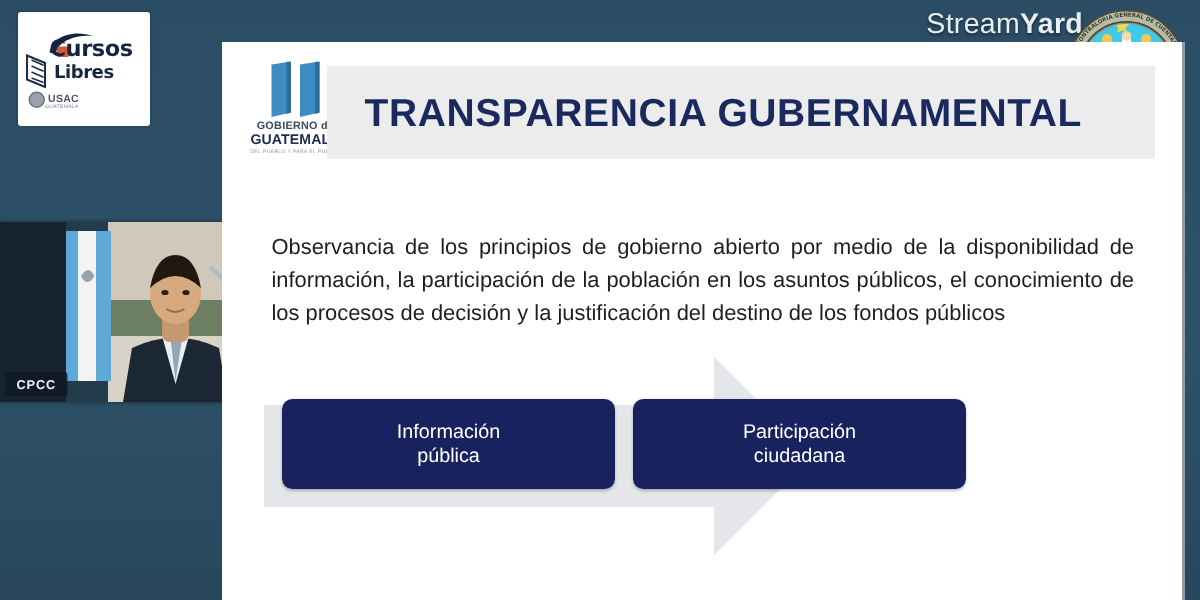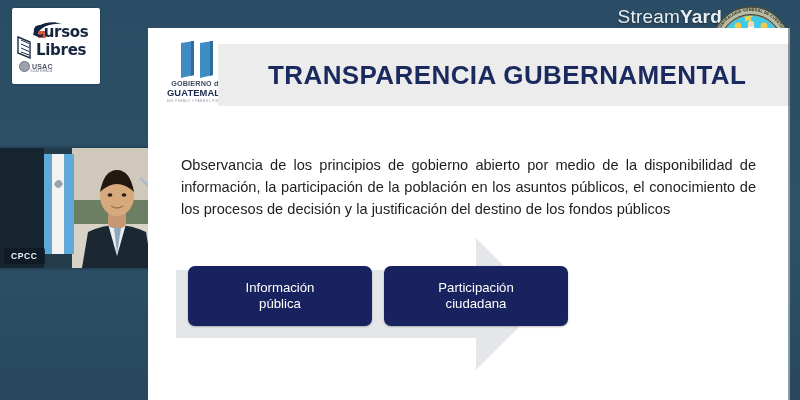--- a/index.html
+++ b/index.html
@@ -25,21 +25,21 @@
     box-shadow:0 0 2px rgba(0,0,0,.25);
     overflow:hidden;
   }
   .cl-inner{position:relative;width:84px;height:70px;}
   .cl-book{position:absolute;left:3px;top:22px;}
   .cl-word{
     position:absolute;font-weight:bold;color:#15243f;
     font-family:"DejaVu Sans", sans-serif;letter-spacing:-.3px;
   }
   .cl-cursos{left:19px;top:12px;font-size:15px;}
-  .cl-libres{left:22px;top:30px;font-size:15px;}
+  .cl-libres{left:22px;top:30px;font-size:12px;}
   .cl-swoosh{position:absolute;left:17px;top:8px;}
   .cl-usac{
     position:absolute;left:5px;top:50px;display:flex;align-items:center;gap:2px;
   }
   .cl-usac-seal{
     width:9px;height:9px;border-radius:50%;
     background:#9aa3ad;border:1px solid #6d7680;
   }
   .cl-usac-txt{font-size:7px;font-weight:bold;color:#4b5562;letter-spacing:.2px;}
   .cl-usac-sub{position:absolute;left:16px;top:58px;font-size:3.4px;color:#7d8690;letter-spacing:.2px;}
@@ -86,38 +86,38 @@
   .gt-gua{
     text-align:center;font-size:9.4px;font-weight:bold;color:#1b2a4e;
     letter-spacing:.1px;line-height:1.05;margin-top:.5px;
   }
   .gt-tag{
     text-align:center;font-size:3.3px;color:#8d97a4;letter-spacing:.3px;margin-top:1px;
   }
 
   .titlebar{
     position:absolute;left:70px;top:16px;width:552px;height:62px;
-    background:#ececec;display:flex;align-items:center;padding-left:25px;
+    background:#ececec;display:flex;align-items:center;
   }
   .title{
     margin-left:25px;
     font-size:26px;font-weight:bold;color:#1b2a5e;
     letter-spacing:.4px;white-space:nowrap;
     font-family:"Liberation Sans", sans-serif;
   }
 
   .para{
     position:absolute;left:33px;top:126px;width:575px;
     font-size:14.6px;color:#1e1e1e;line-height:1.52;
     text-align:justify;
   }
 
   
   .arrowwrap{position:absolute;left:28px;top:202px;width:390px;height:148px;}
-  .boxes{position:absolute;left:40px;top:238px;width:380px;height:60px;display:flex;gap:12px;}
+  .boxes{position:absolute;left:40px;top:238px;width:456px;height:60px;display:flex;gap:12px;}
   .pbox{
     flex:1;background:#18225e;border-radius:7px;
     display:flex;align-items:center;justify-content:center;
     color:#ffffff;font-size:13.2px;line-height:1.25;text-align:center;
     box-shadow:0 1px 2px rgba(0,0,0,.25);
     padding:0 4px;box-sizing:border-box;
   }
 
   .pillars{
     position:absolute;left:468px;top:250px;width:172px;

